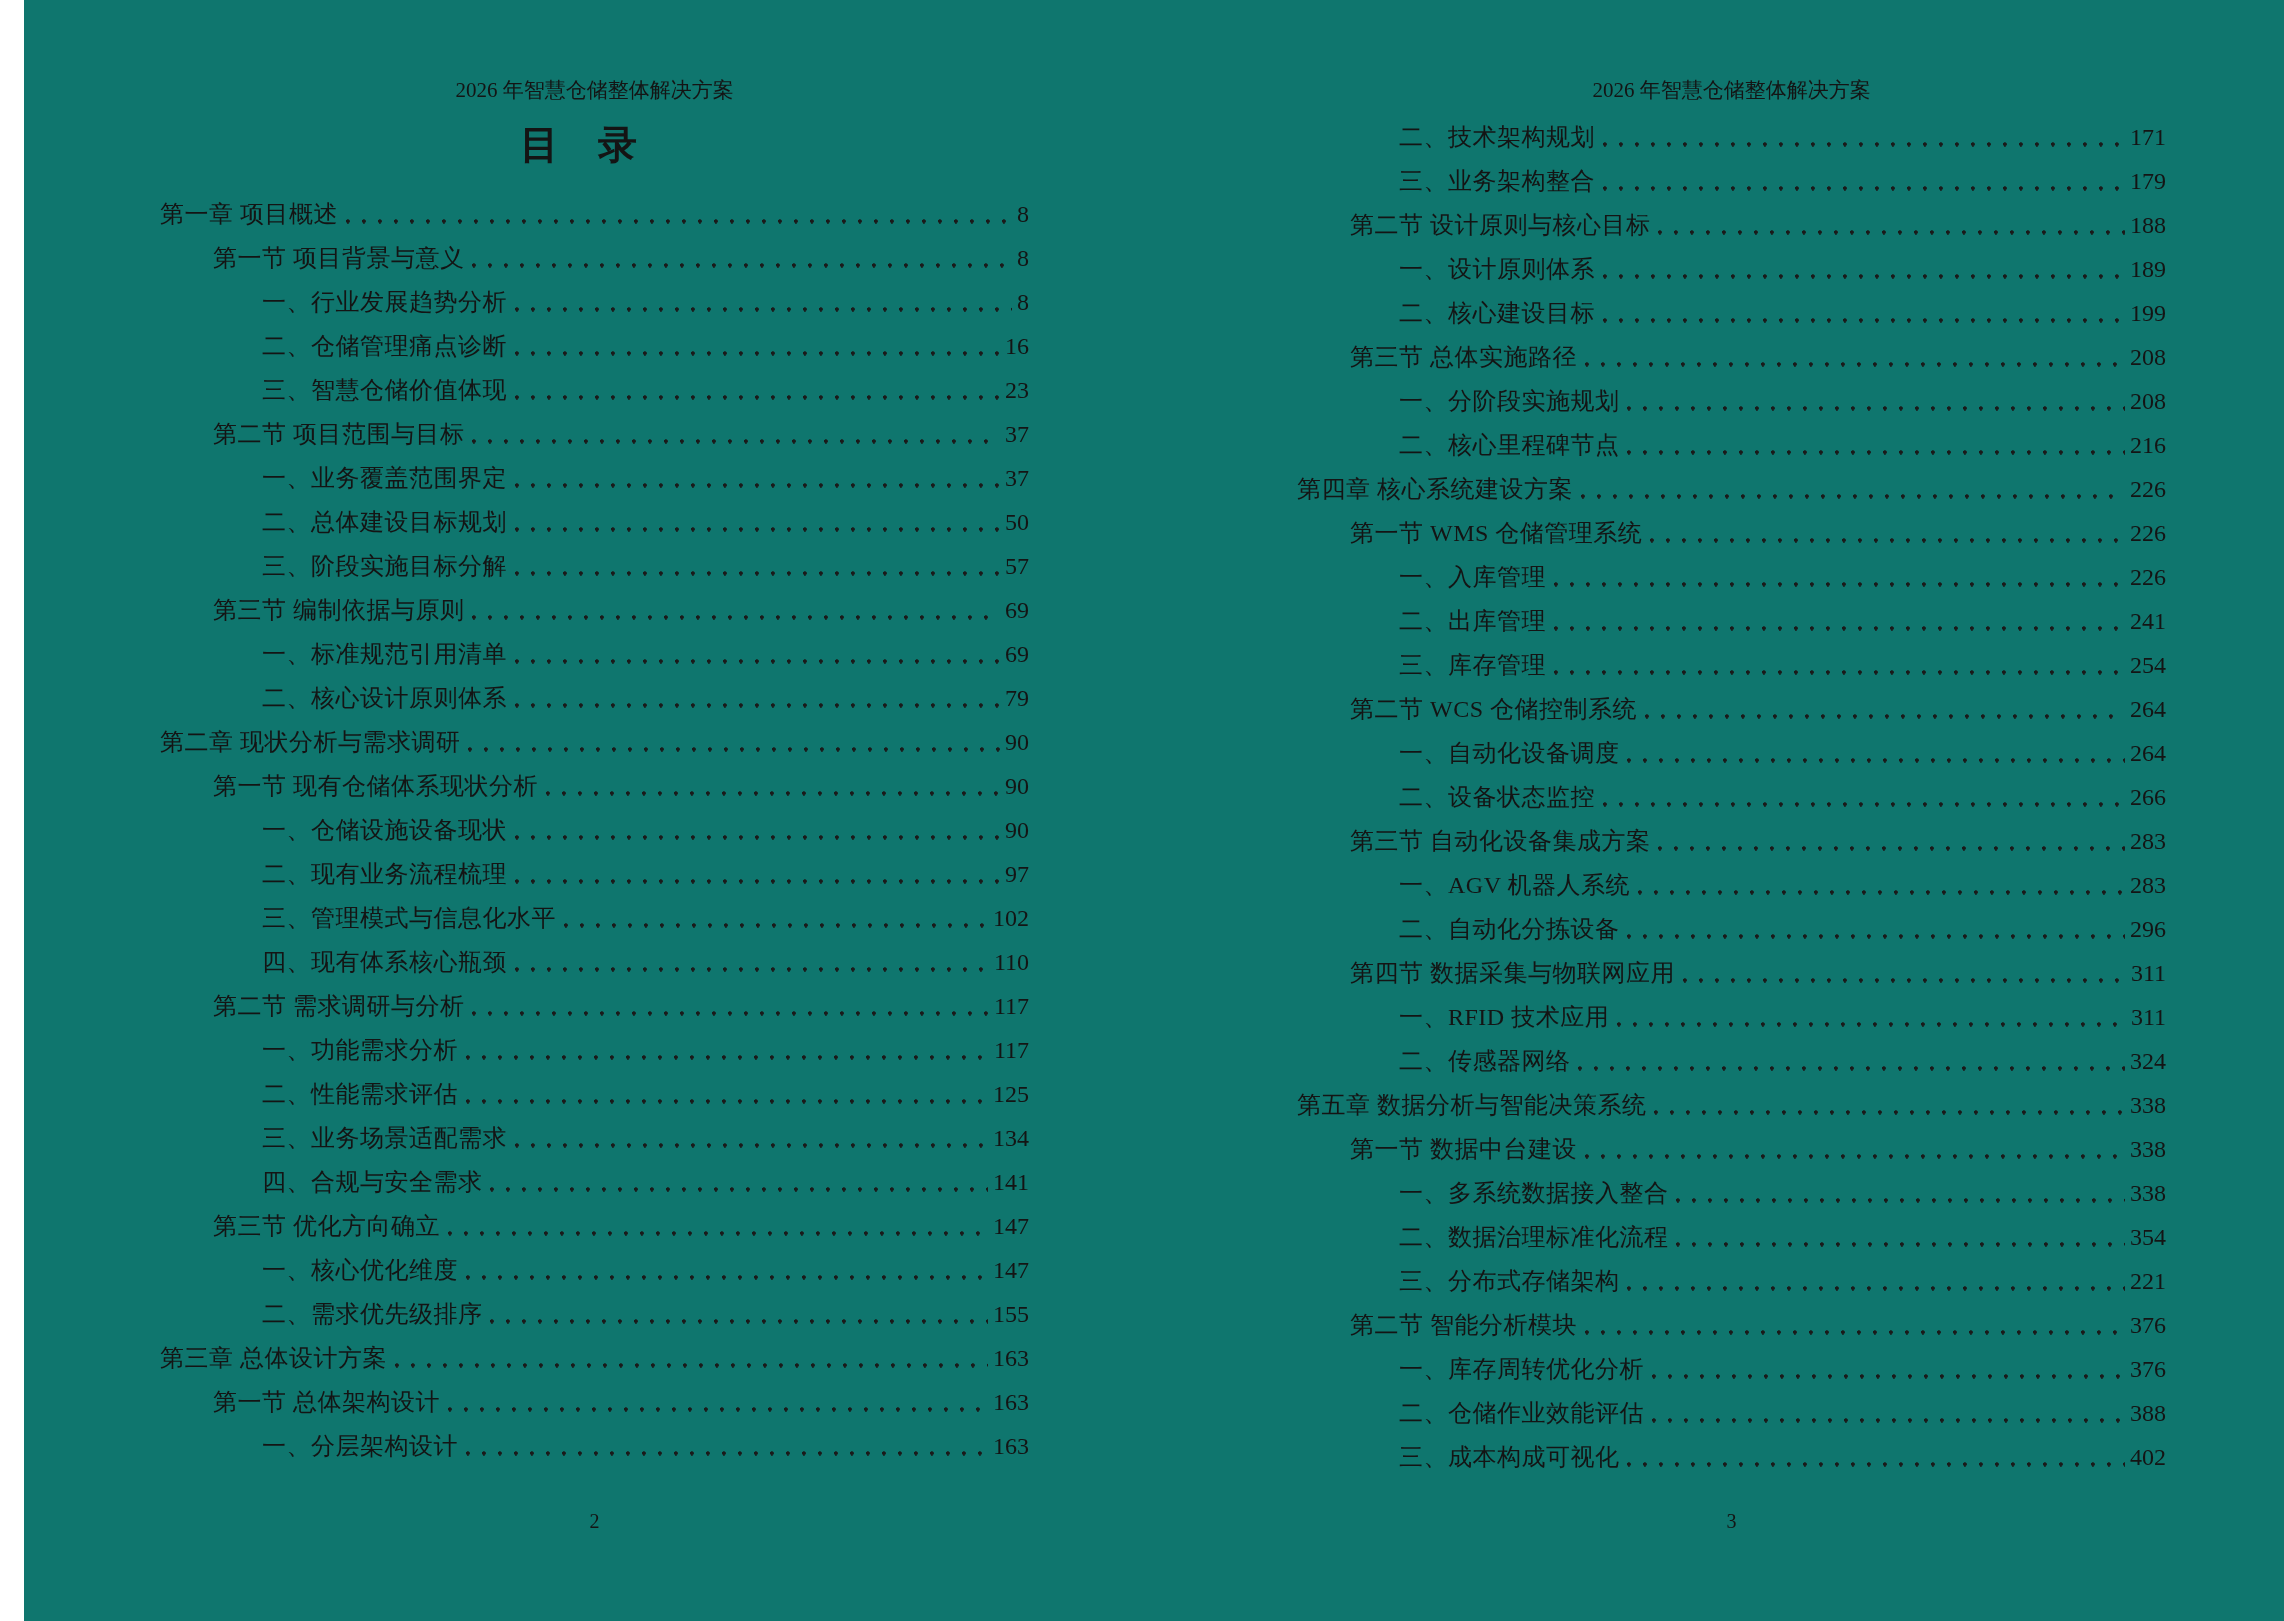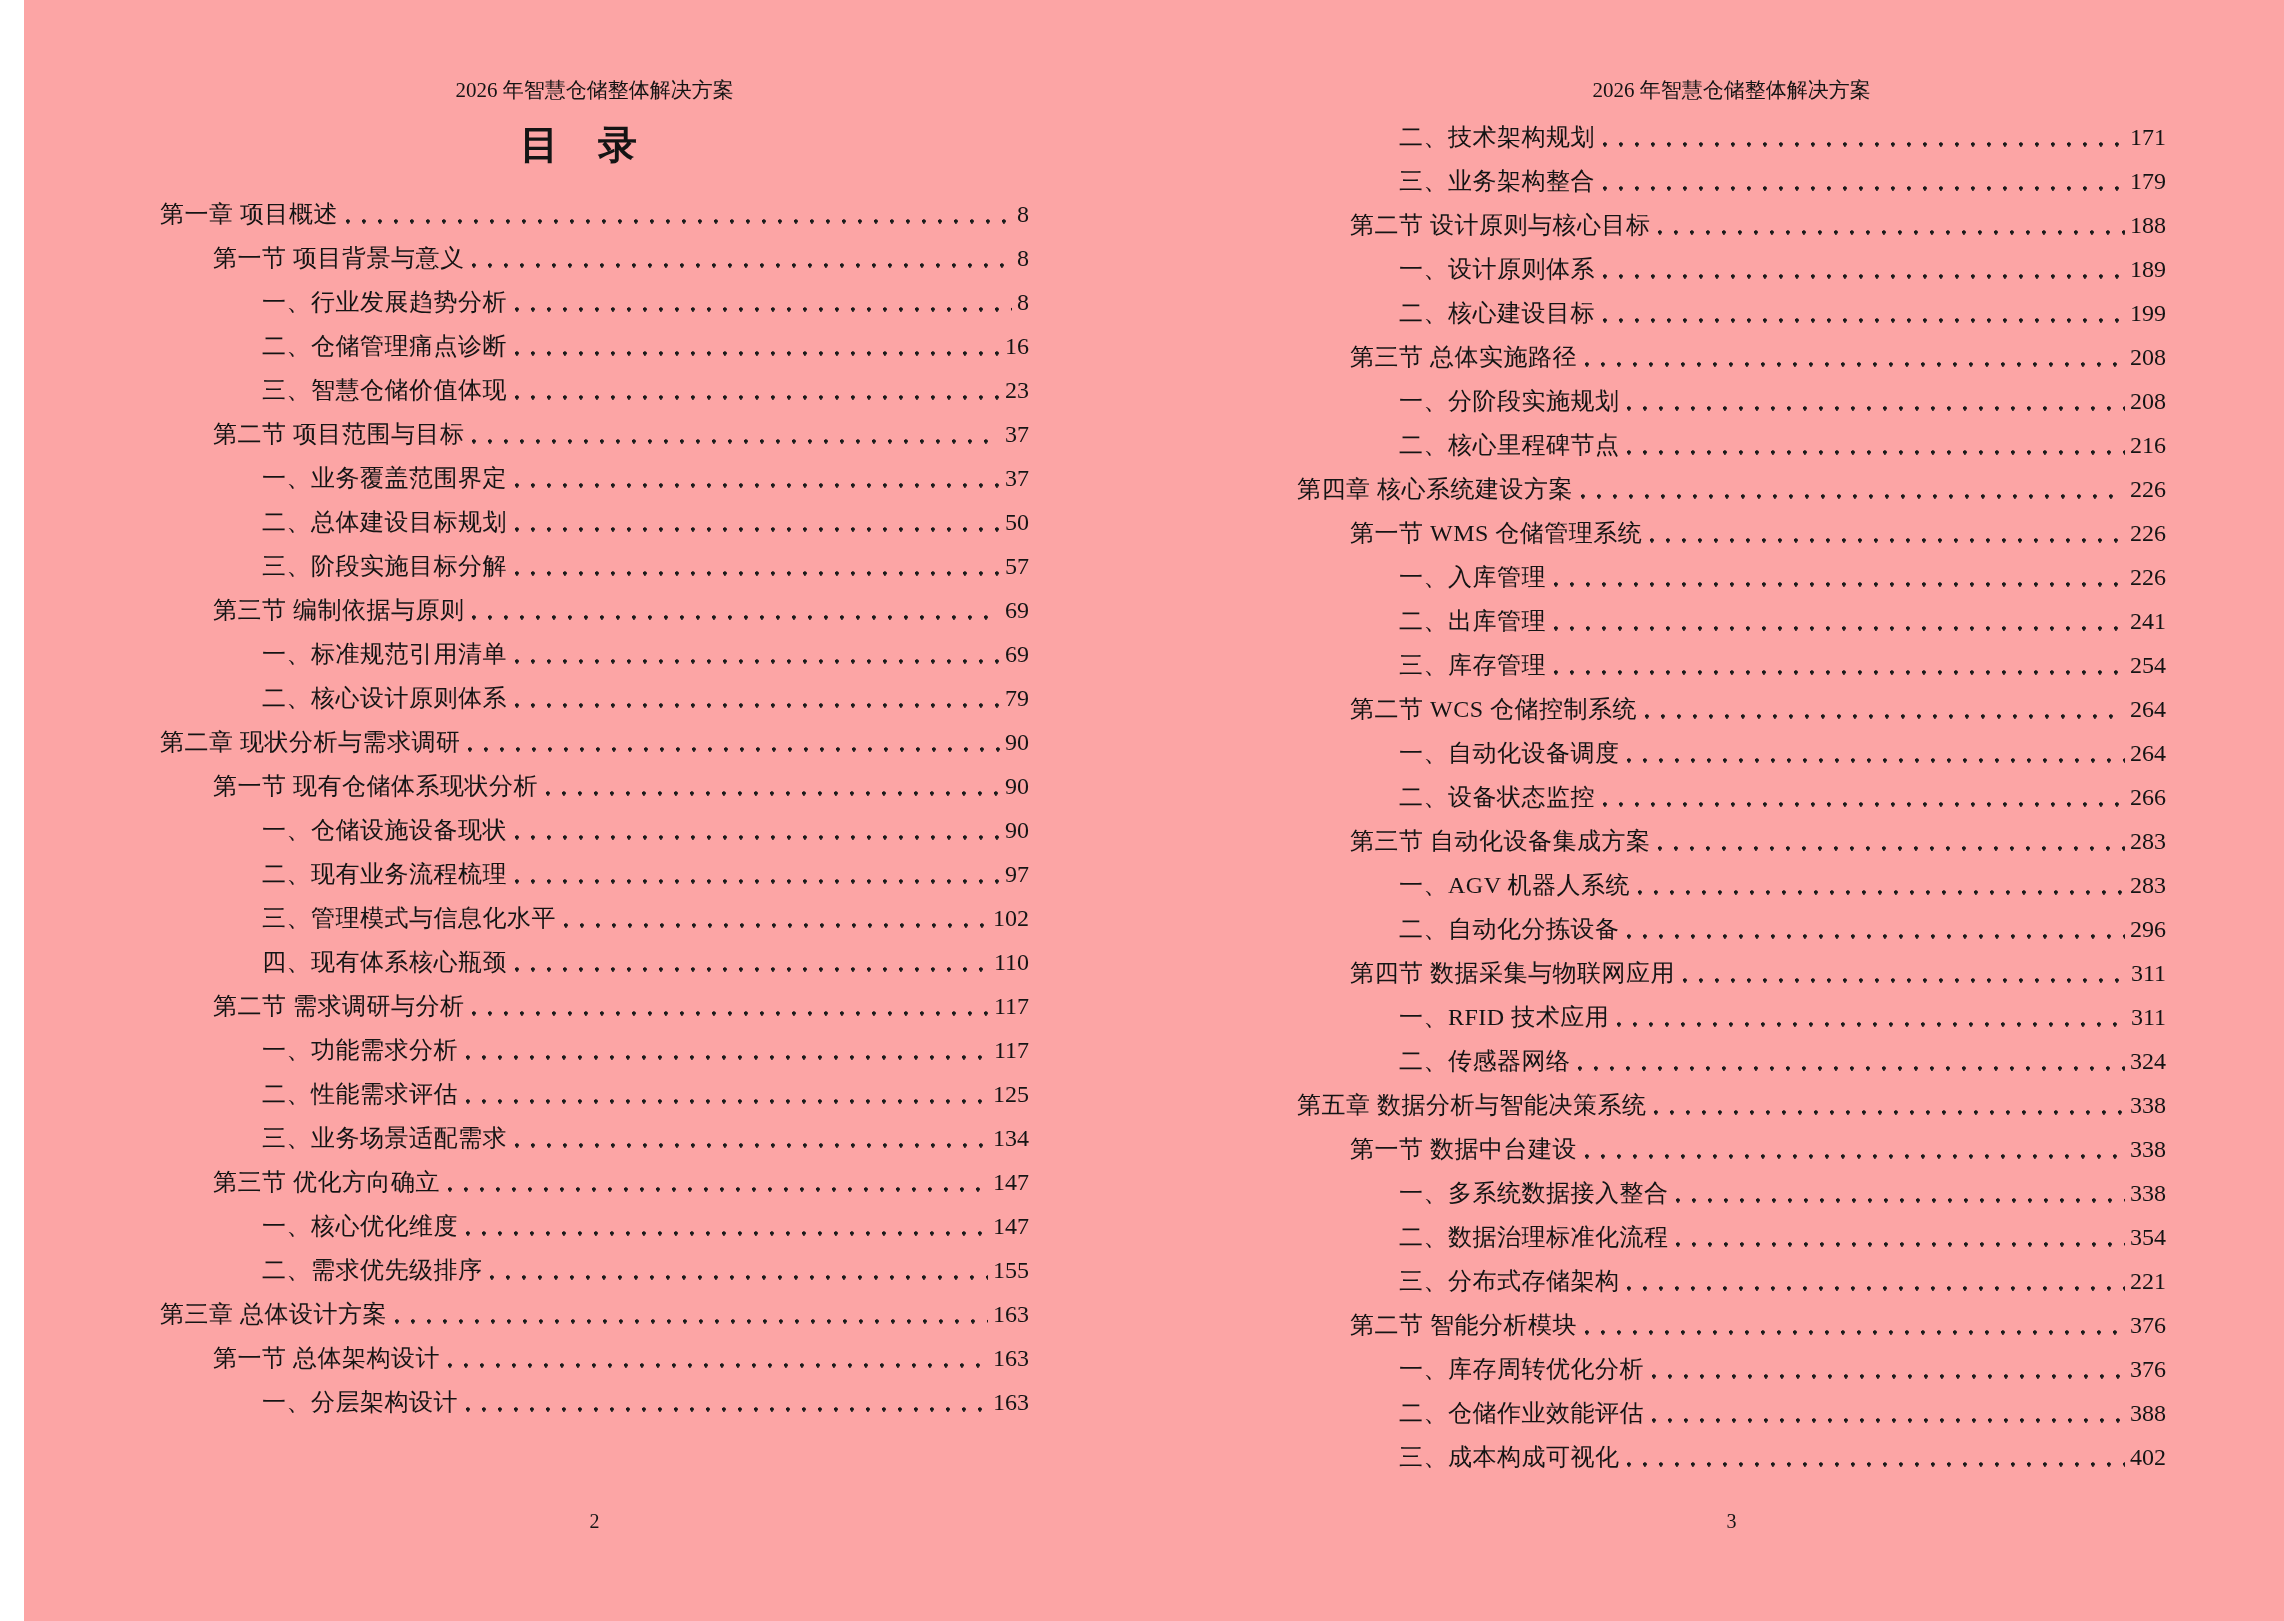--- a/index.html
+++ b/index.html
@@ -15,21 +15,21 @@
     background: #ffffff;
     overflow: hidden;
     font-family: "Liberation Serif", "DejaVu Serif", serif;
     color: #141414;
   }
   .page {
     position: absolute;
     top: 0;
     width: 1137px;
     height: 1622px;
-    background: #fca5a5;
+    background: #0f766e;
   }
   #page-left  { left: 24px; }
   #page-right { left: 1161px; }
 
   .doc-header {
     position: absolute;
     top: 76px;
     left: 136px;
     width: 869px;
     text-align: center;
@@ -208,20 +208,25 @@
         <div class="toc-row item">
           <span class="toc-label">二、性能需求评估</span>
           <span class="dot-leader"></span>
           <span class="toc-num">125</span>
         </div>
         <div class="toc-row item">
           <span class="toc-label">三、业务场景适配需求</span>
           <span class="dot-leader"></span>
           <span class="toc-num">134</span>
         </div>
+        <div class="toc-row item">
+          <span class="toc-label">四、合规与安全需求</span>
+          <span class="dot-leader"></span>
+          <span class="toc-num">141</span>
+        </div>
         <div class="toc-row section">
           <span class="toc-label">第三节 优化方向确立</span>
           <span class="dot-leader"></span>
           <span class="toc-num">147</span>
         </div>
         <div class="toc-row item">
           <span class="toc-label">一、核心优化维度</span>
           <span class="dot-leader"></span>
           <span class="toc-num">147</span>
         </div>

